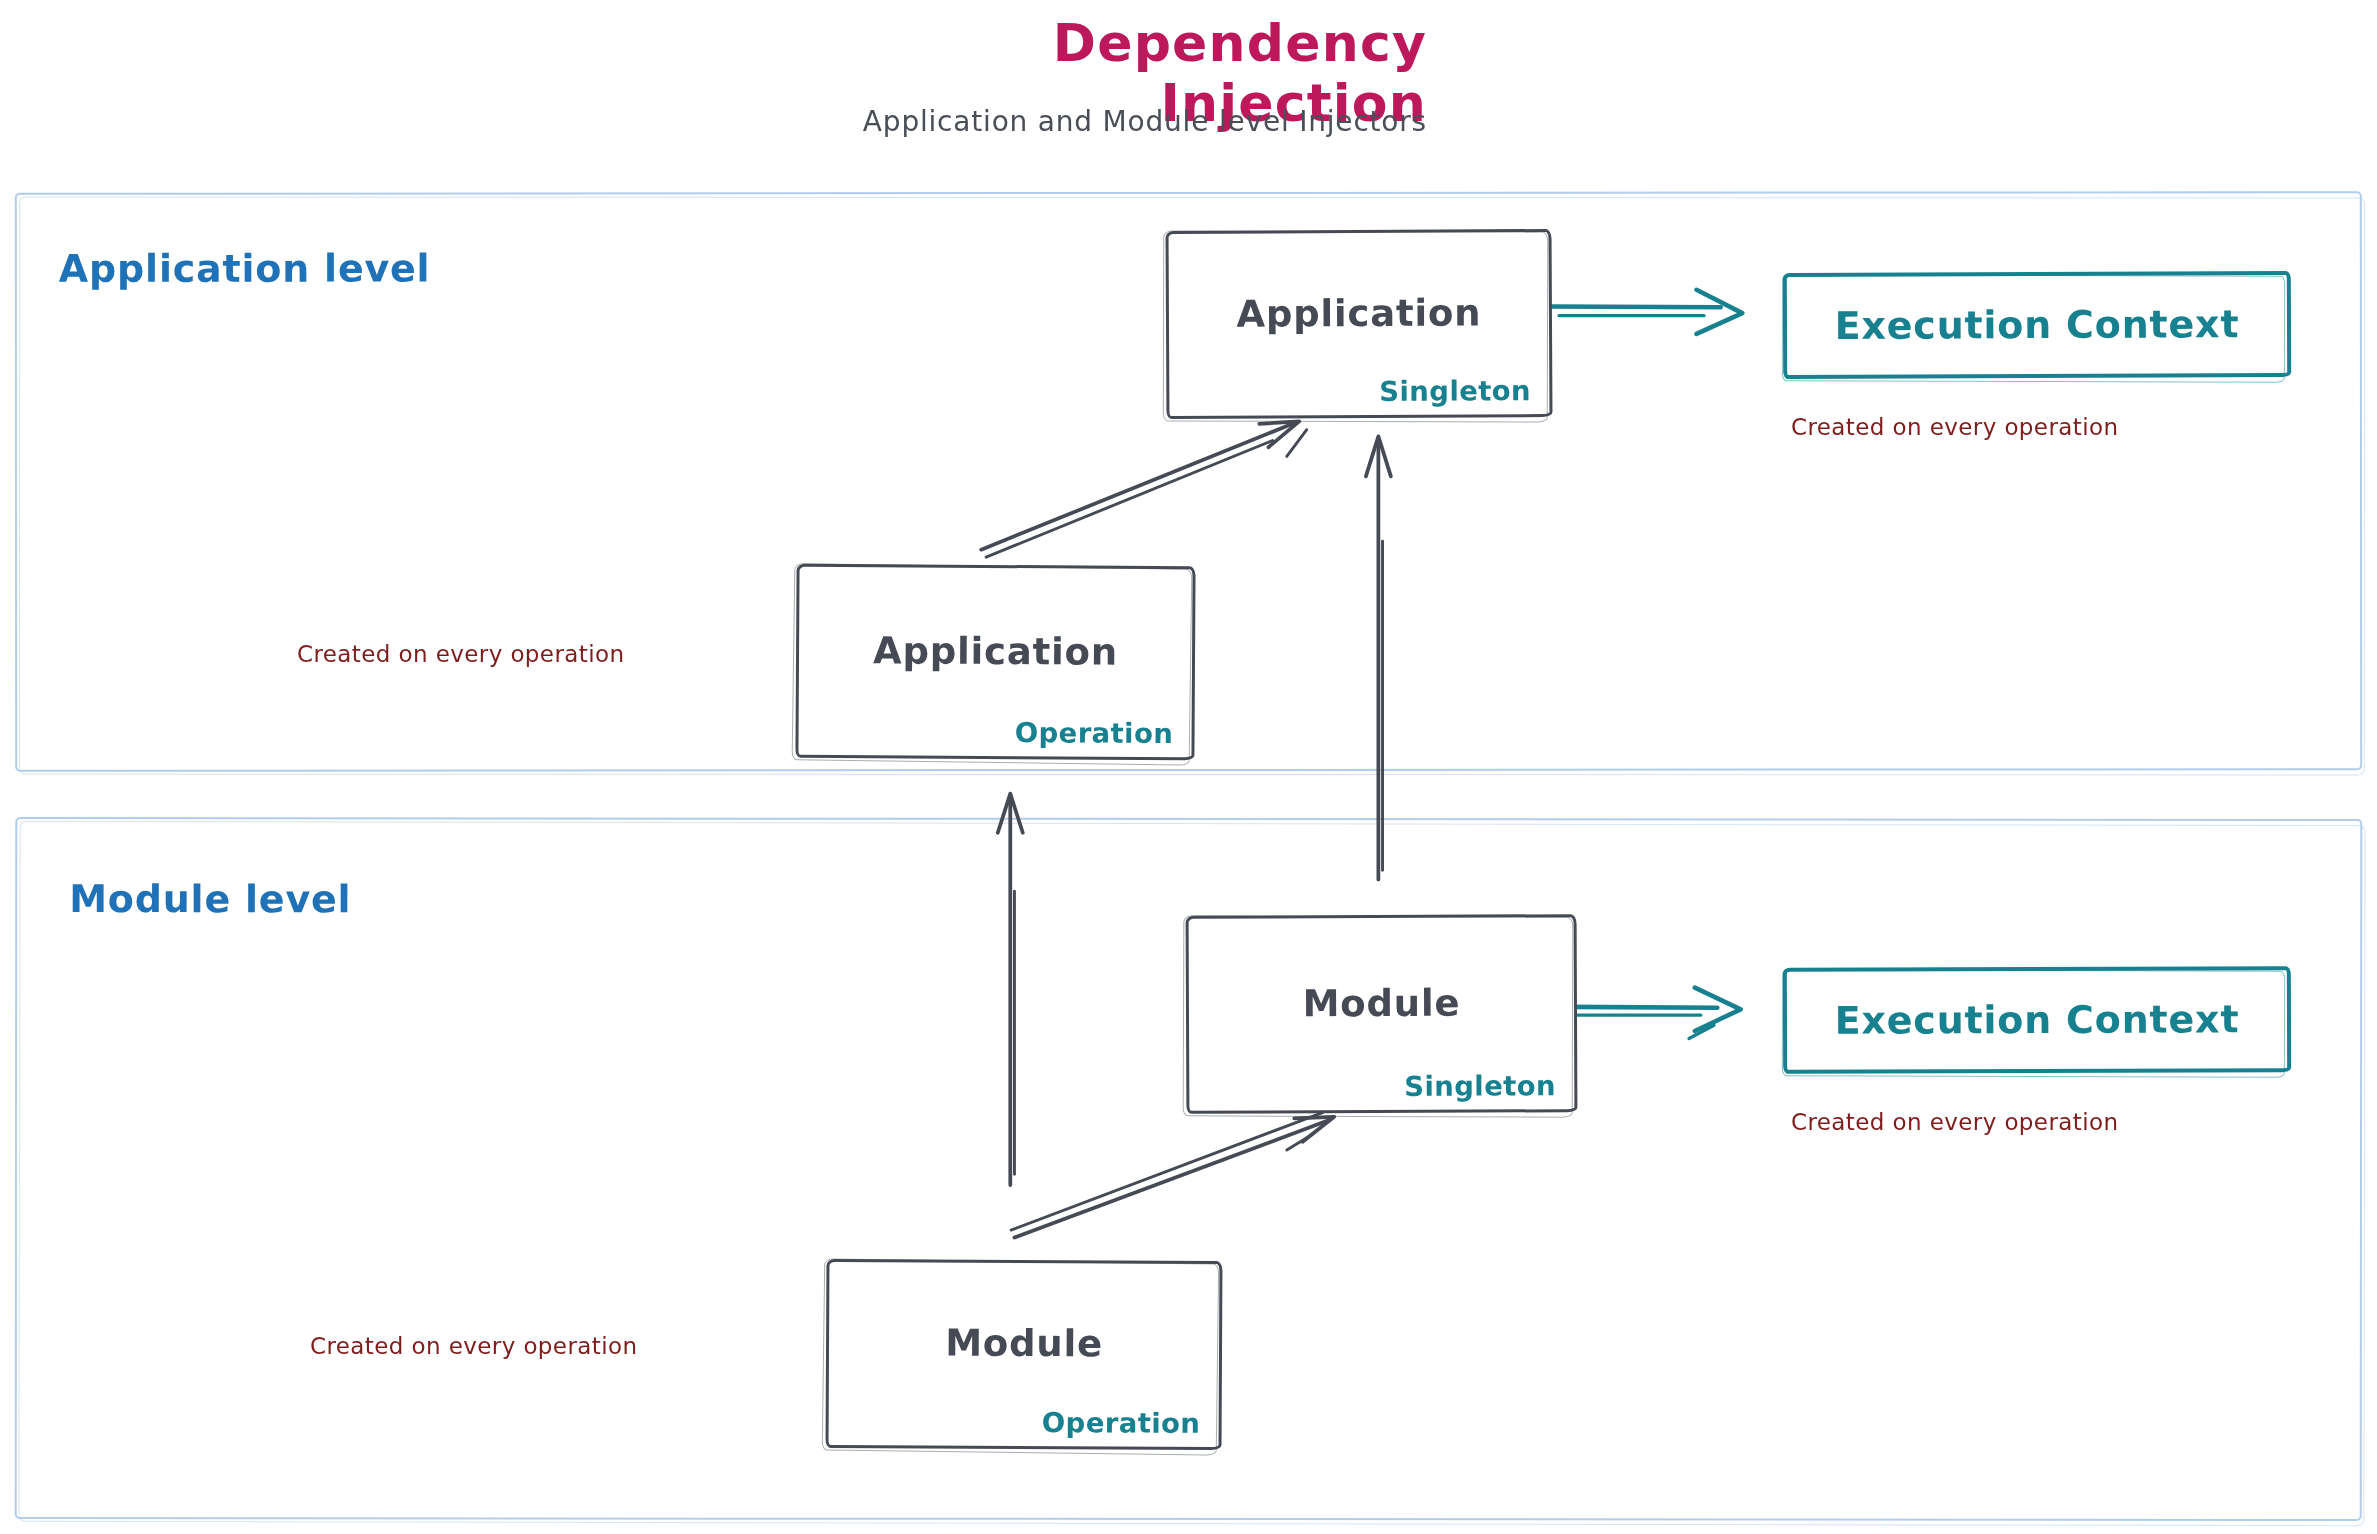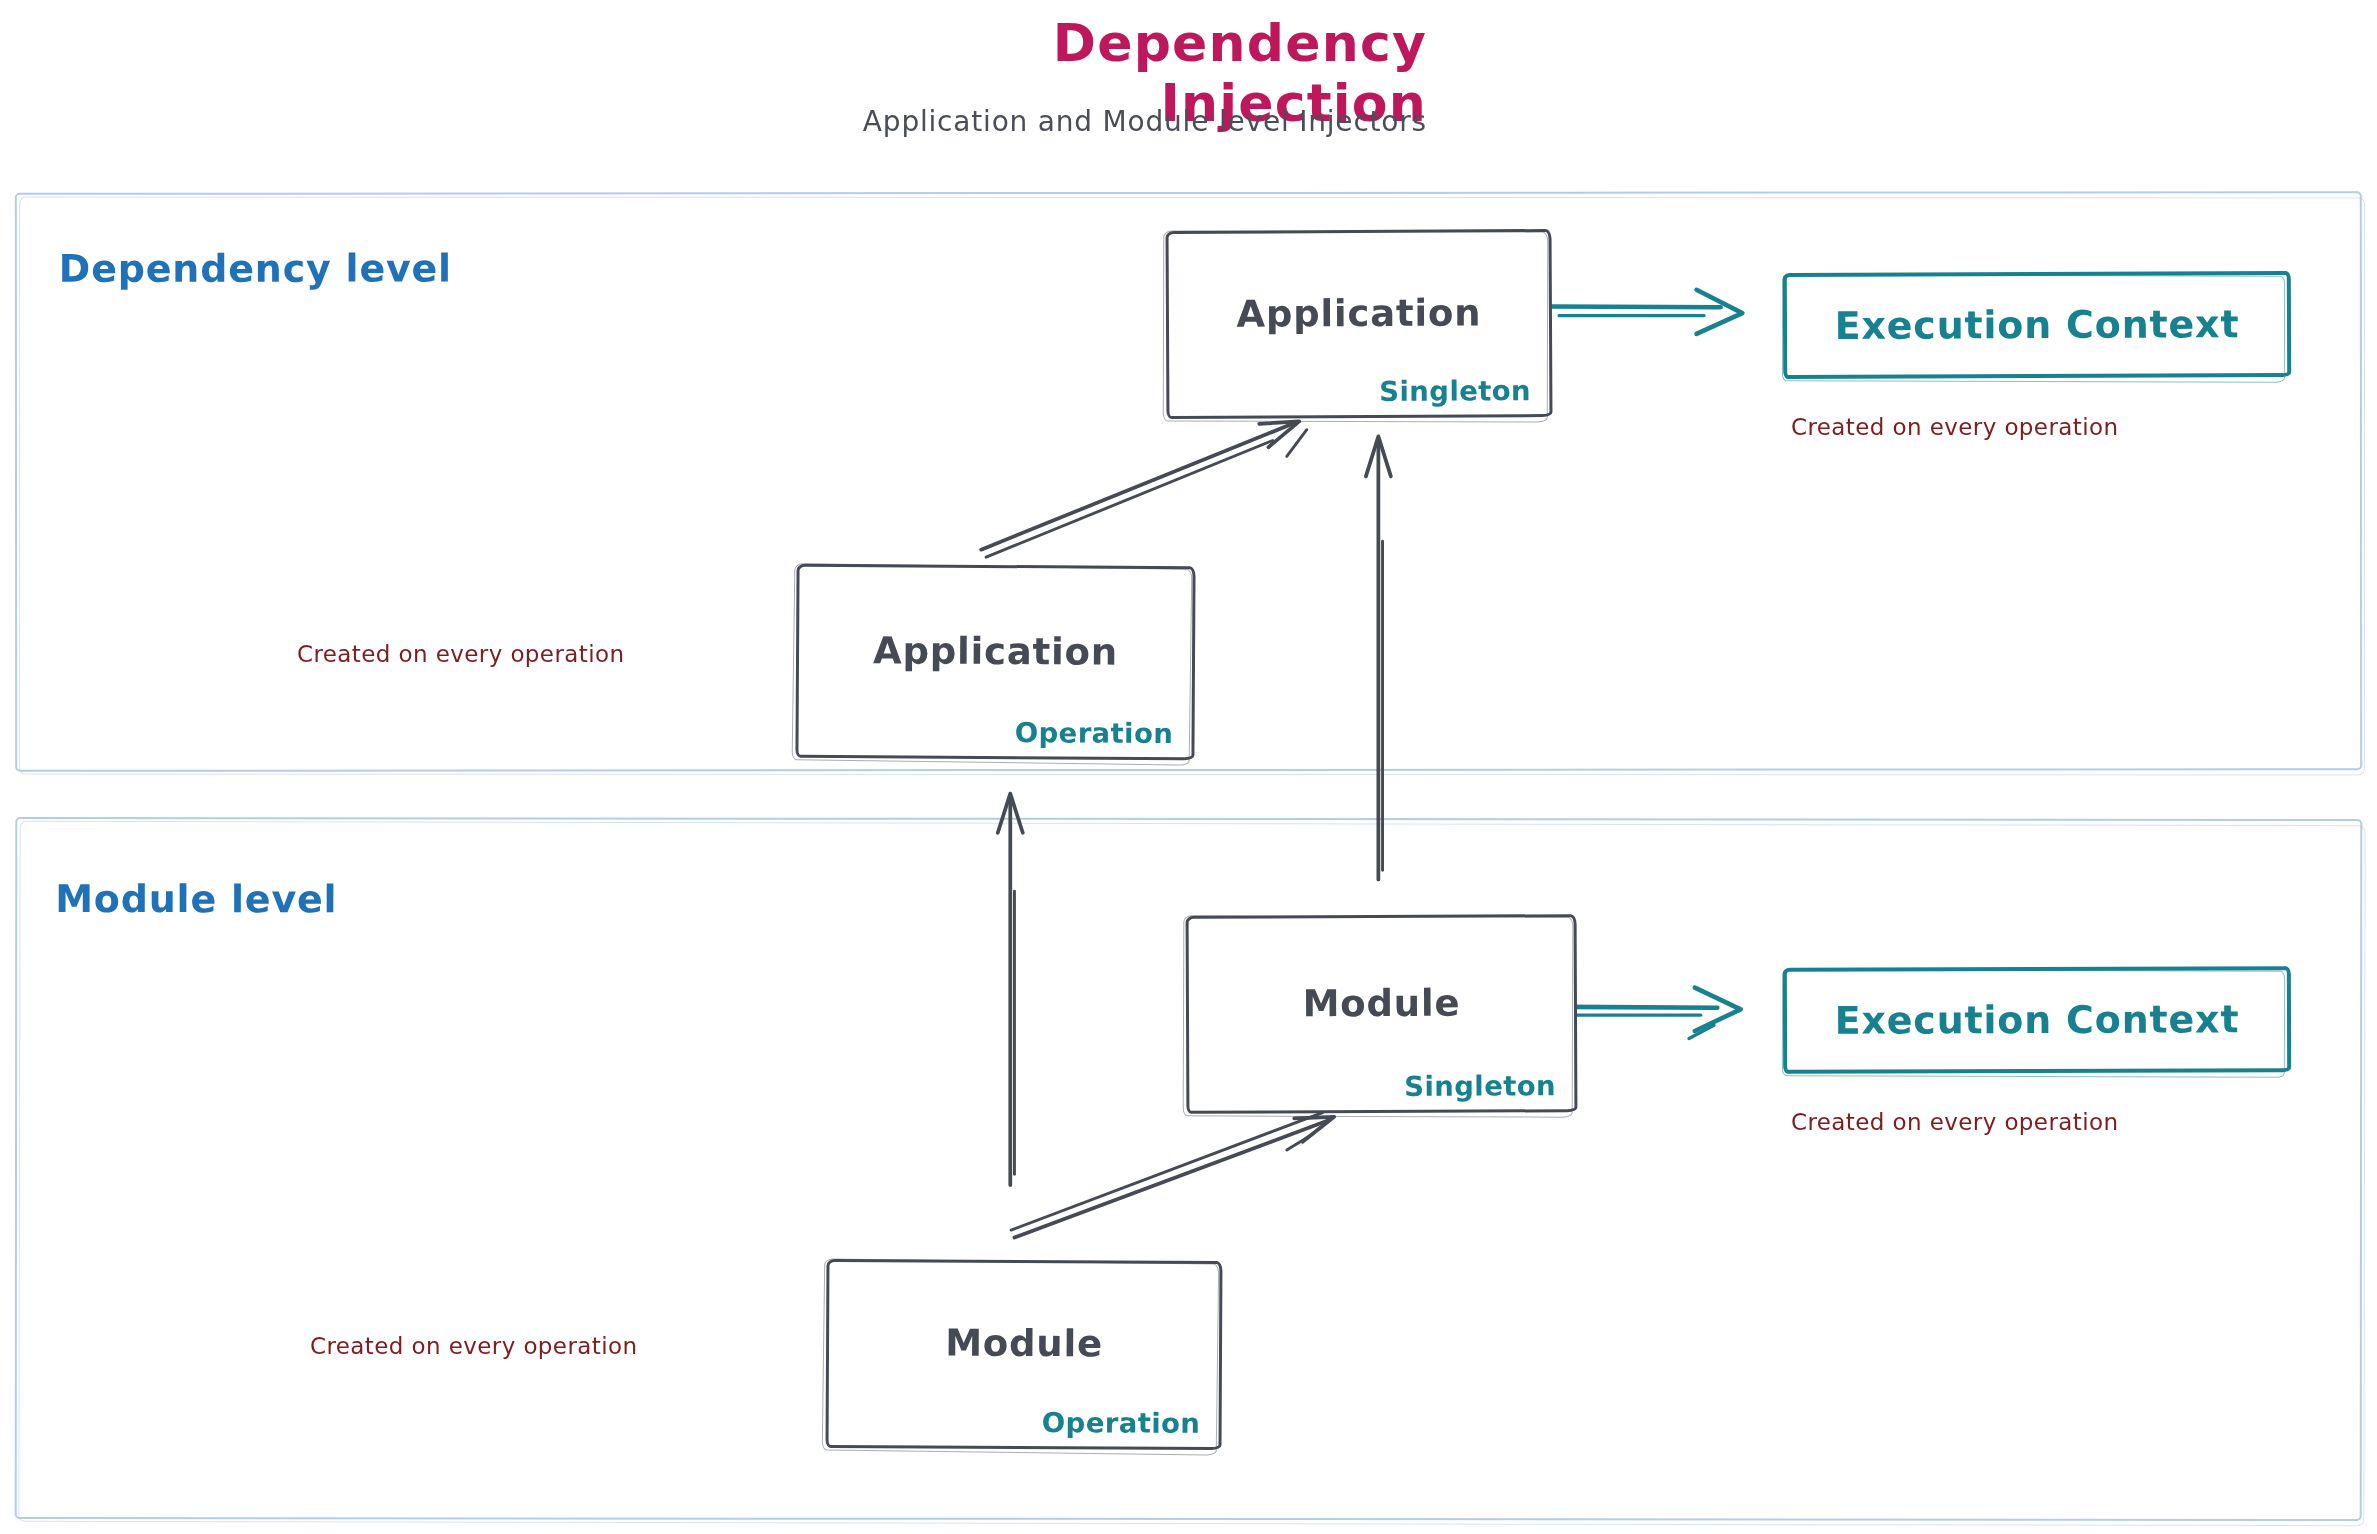--- a/index.html
+++ b/index.html
@@ -60,21 +60,21 @@
 
   .level-label {
     position: absolute;
     font-size: 38px;
     font-weight: bold;
     letter-spacing: 0.8px;
     color: #1f72b8;
     white-space: nowrap;
   }
   #container-application .level-label { left: 42px; top: 52px; }
-  #container-module .level-label { left: 38px; top: 58px; text-align: center; }
+  #container-module .level-label { left: 52px; top: 58px; text-align: center; }
 
   
   .sketch-box {
     position: absolute;
     border: 3.7px solid #454a54;
     border-radius: 8.3px 5.8px 10px 5px / 6.7px 10px 5px 8.3px;
     background: #ffffff;
     display: flex;
     align-items: center;
     justify-content: center;
@@ -173,21 +173,21 @@
 </style>
 </head>
 <body>
 
 <div class="canvas">
 
   <div class="title">Dependency Injection</div>
   <div class="subtitle">Application and Module level Injectors</div>
 
   <section class="container" id="container-application">
-    <div class="level-label">Dependency level</div>
+    <div class="level-label">Application level</div>
   </section>
 
   <section class="container" id="container-module">
     <div class="level-label">Module level</div>
   </section>
 
   <svg class="arrows" viewBox="0 0 2854 1842" aria-hidden="true">
 
     <g>
       <path class="stroke-dark" d="M1178 660 L1554 508"></path>

